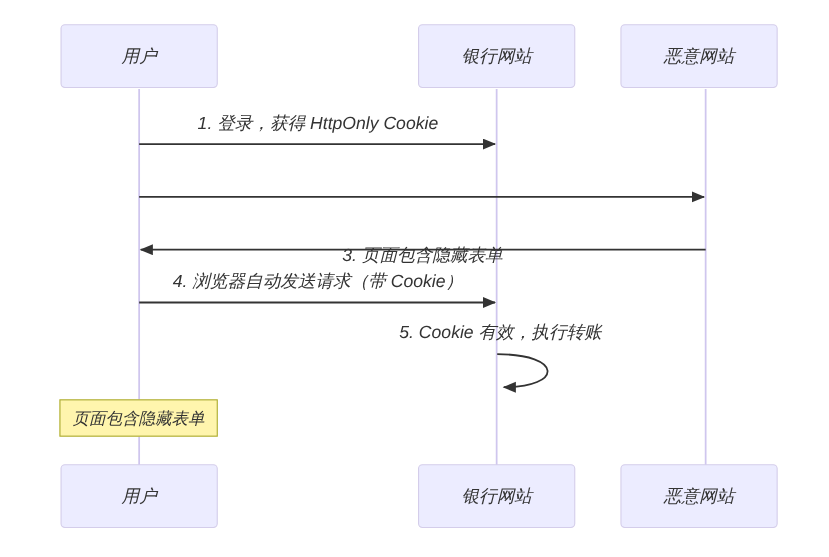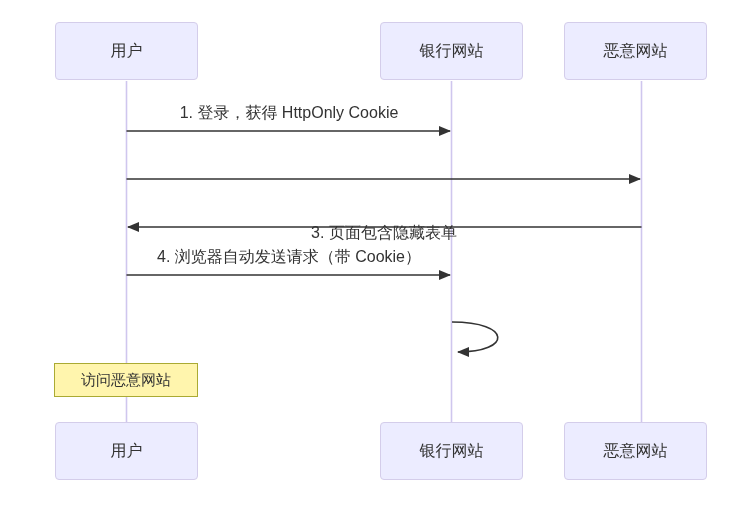--- a/index.html
+++ b/index.html
@@ -3,20 +3,21 @@
 <meta charset="utf-8">
 <style>
   html,body{margin:0;padding:0;background:#ffffff;}
   .canvas{
     position:relative;
     width:754px;height:506px;
     background:#ffffff;
     font-family:"Liberation Sans","DejaVu Sans",sans-serif;
     color:#333333;
     overflow:hidden;
+    font-style:italic;
   }
   .layer{position:absolute;left:0;top:0;width:754px;height:506px;}
   .actor{
     position:absolute;
     width:143px;height:58px;
     background:#ECECFF;
     border:1px solid #D4CDEA;
     border-radius:4px;
     display:flex;align-items:center;justify-content:center;
     font-size:16px;color:#333333;
@@ -76,23 +77,24 @@
   <div class="actor top a-bank">
     <span>银行网站</span>
   </div>
   <div class="actor top a-evil">
     <span>恶意网站</span>
   </div>
 
   <div class="msg-label" style="left:289px;top:103px;text-align:right;">1. 登录，获得 HttpOnly Cookie</div>
   <div class="msg-label" style="left:384px;top:199px;margin-top:24px;">3. 页面包含隐藏表单</div>
   <div class="msg-label" style="left:289px;top:247px;">4. 浏览器自动发送请求（带 Cookie）</div>
+  <div class="msg-label" style="left:455px;top:293px;">5. Cookie 有效，执行转账</div>
 
   <div class="note">
-    <span>访问恶意网站</span>
+    <span>页面包含隐藏表单</span>
   </div>
 
   <div class="actor bottom a-user">
     <span>用户</span>
   </div>
   <div class="actor bottom a-bank">
     <span>银行网站</span>
   </div>
   <div class="actor bottom a-evil">
     <span>恶意网站</span>

